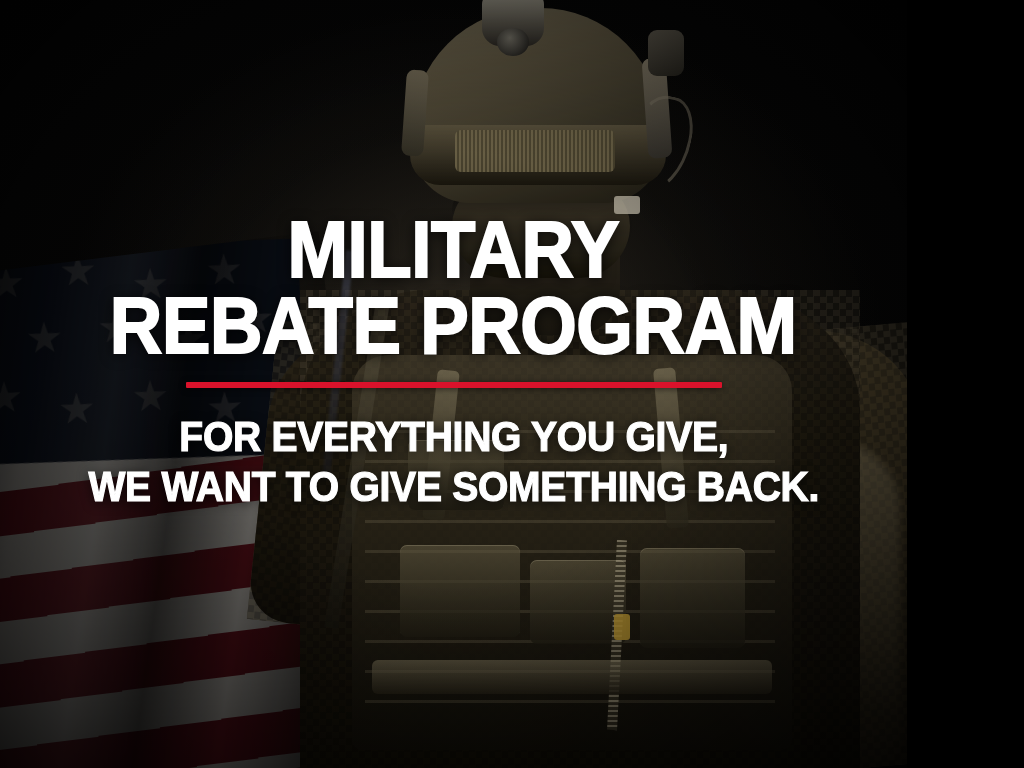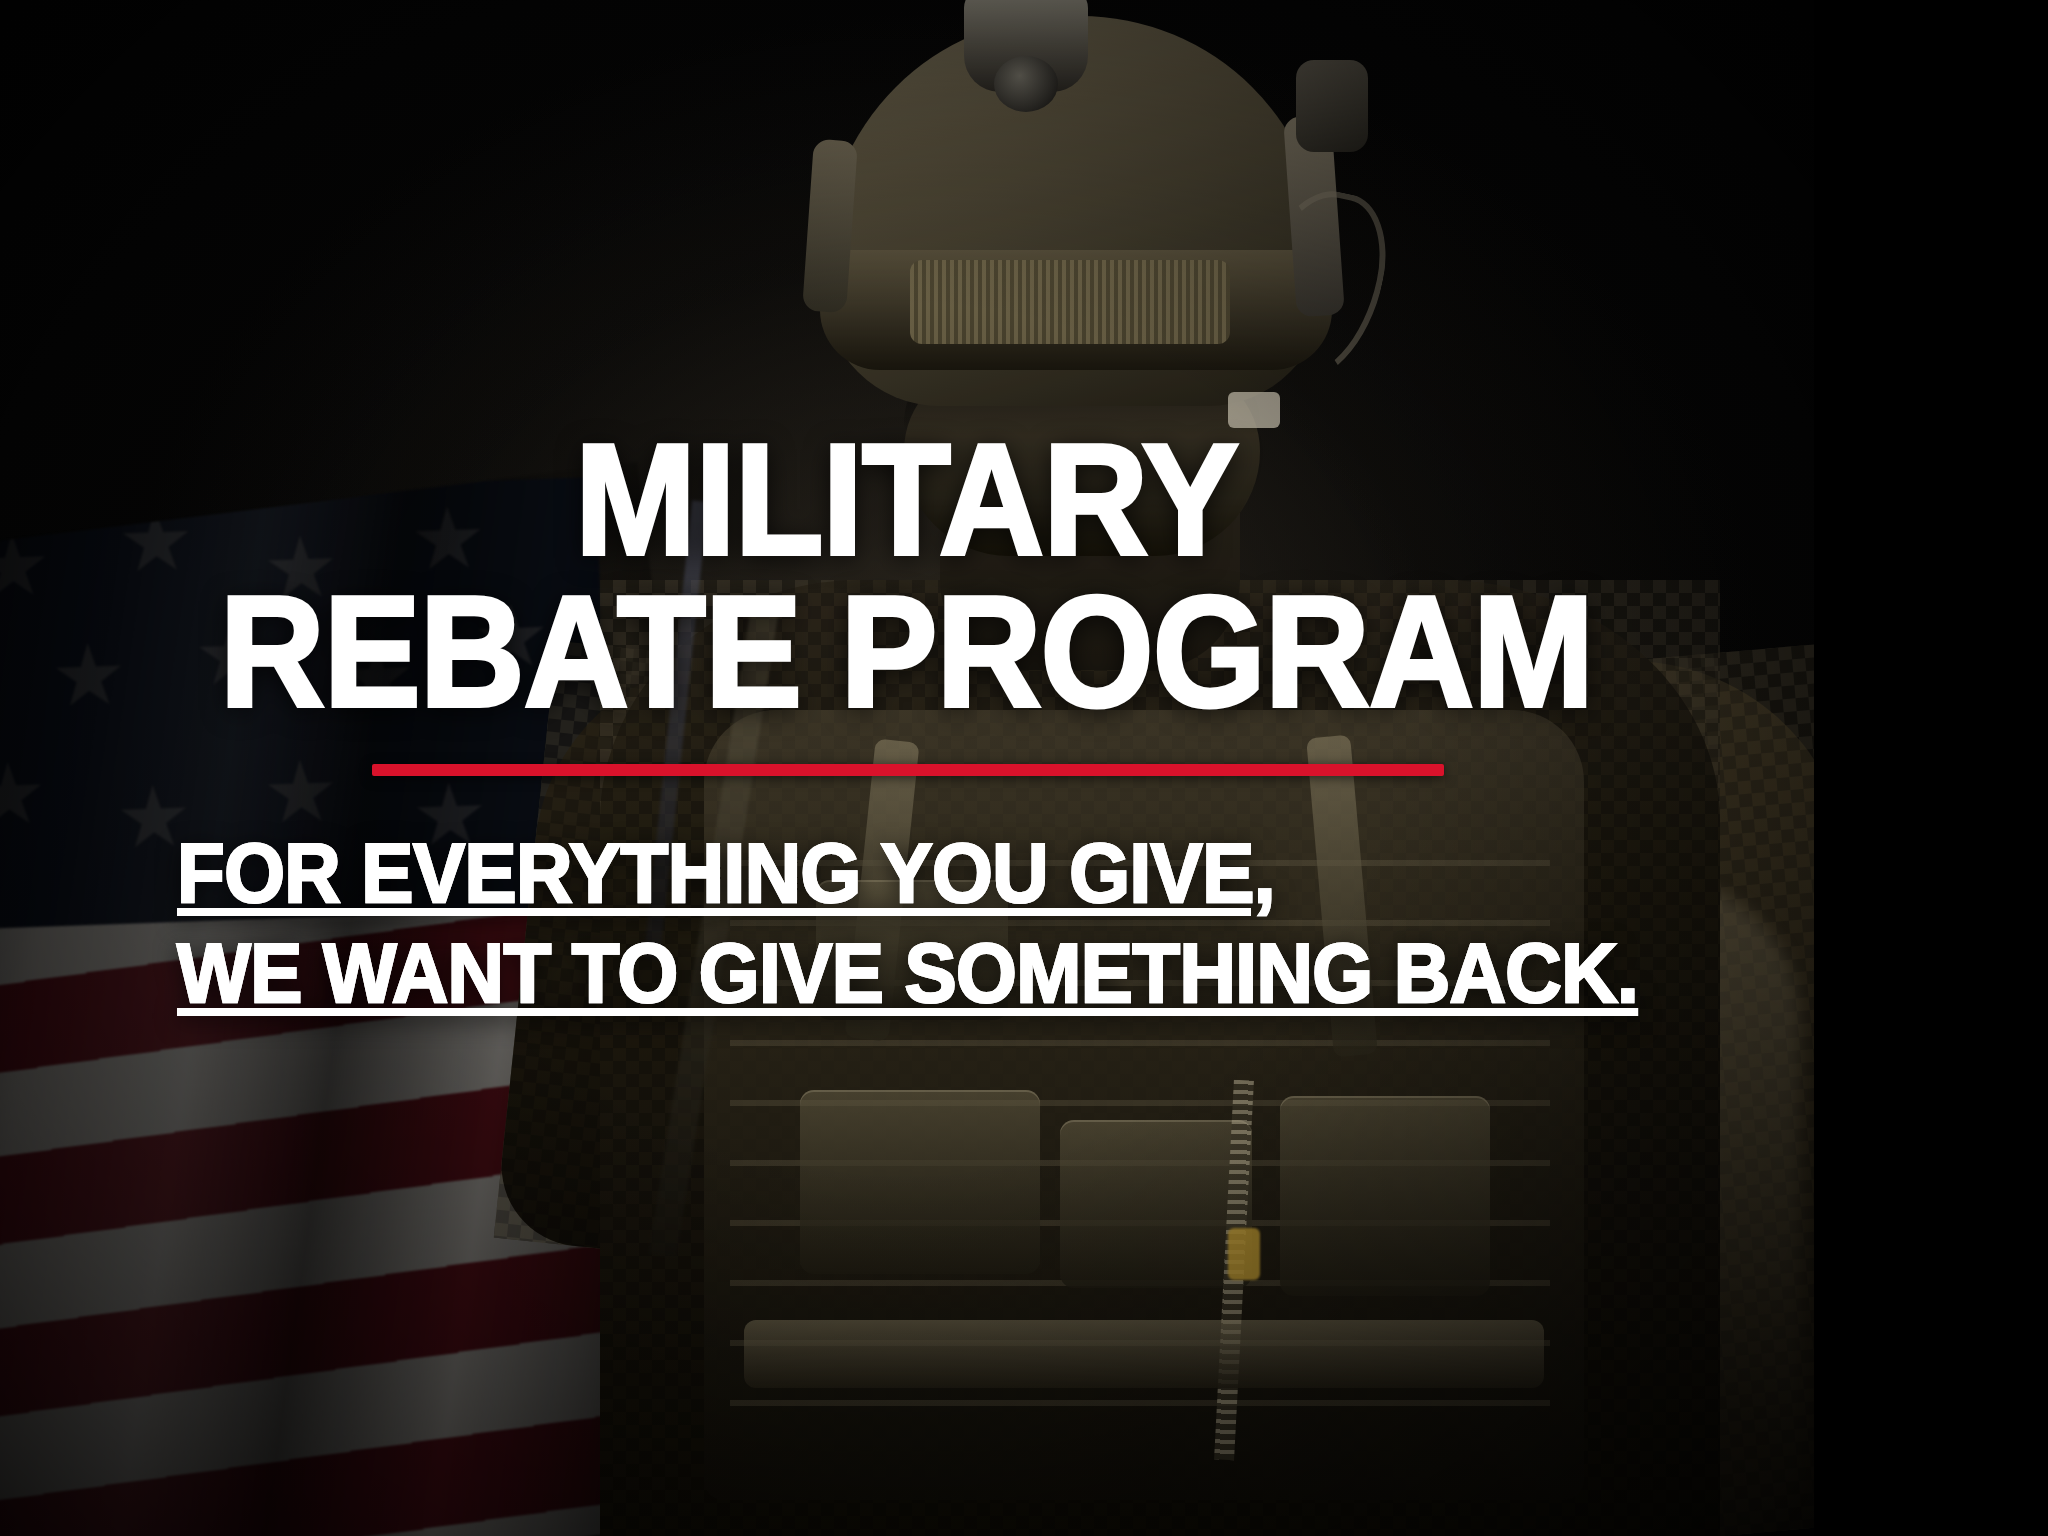--- a/index.html
+++ b/index.html
@@ -397,26 +397,26 @@
   }
 
   .rule {
     height: 6px;
     border-radius: 1px;
     box-shadow: 0 1px 6px rgba(0,0,0,0.6);
   }
 
   .subhead {
     color: #ffffff;
+    text-align: center;
     font-weight: 700;
     font-size: 42px;
     line-height: 1.20;
     letter-spacing: -0.3px;
     text-shadow: 0 2px 12px rgba(0,0,0,0.85);
-    text-decoration: underline;
     -webkit-text-stroke: 1.2px #ffffff;
   }
   .subhead .sline { display: block; transform: scaleX(0.93); }
 </style>
 </head>
 <body>
 
 <div id="poster">
 
   <div class="photo">

